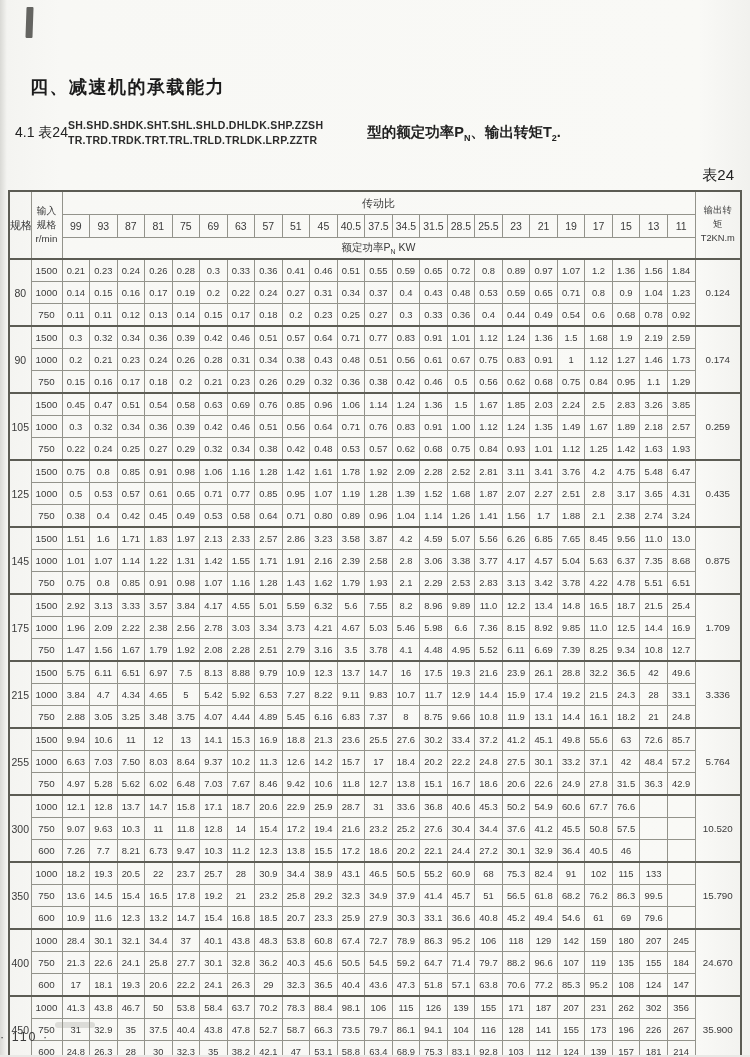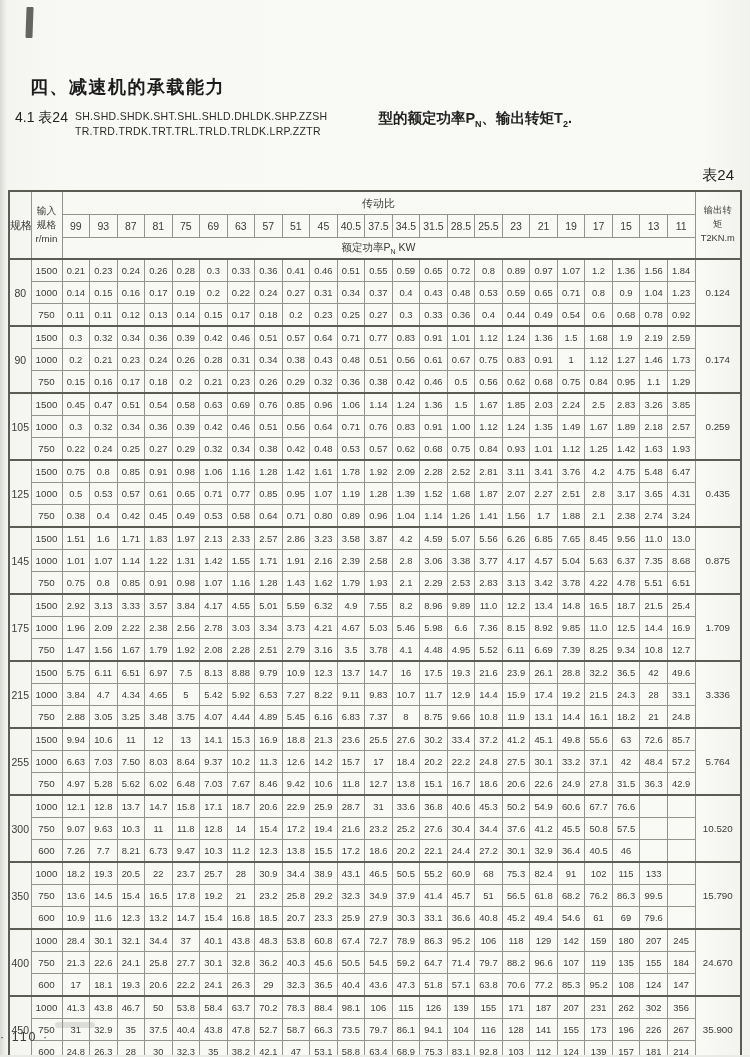--- a/index.html
+++ b/index.html
@@ -18,27 +18,27 @@
   }
   .scan-smudge-bottom {
     position:absolute; left:55px; top:1022px; width:40px; height:6px;
     background:#c9c9c4; opacity:.6; border-radius:3px;
   }
   .section-title {
     position:absolute; left:30px; top:75px;
     font-size:18px; font-weight:bold; color:#1c1c1c; letter-spacing:1.5px;
   }
   .subtitle {
-    position:absolute; left:15px; top:109px;
-    display:flex; gap:7px; color:#222;
+    position:absolute; left:15px; top:118px;
+    display:flex; align-items:center; color:#222;
   }
   .subtitle .ref { font-size:14px; white-space:nowrap; }
   .subtitle .models { display:flex; flex-direction:column; line-height:1.4; }
   .subtitle .models span {
-    font-size:10.5px; font-weight:normal; letter-spacing:.3px; color:#2b2b2b; white-space:nowrap;
+    font-size:10.5px; font-weight:bold; letter-spacing:.3px; color:#2b2b2b; white-space:nowrap;
   }
   .subtitle .tail { font-size:14.5px; font-weight:bold; white-space:nowrap;margin-left:44px; }
   .subtitle .tail sub { font-size:9px; }
   .table-label {
     position:absolute; right:16px; top:166px; font-size:15px; color:#222;
   }
   .tbl-wrap { position:absolute; left:8px; top:190px; }
   table.cap {
     border-collapse:collapse; table-layout:fixed; width:734px;
     background:transparent;
@@ -560,21 +560,21 @@
             <td class="val-cell">2.92</td>
             <td class="val-cell">3.13</td>
             <td class="val-cell">3.33</td>
             <td class="val-cell">3.57</td>
             <td class="val-cell">3.84</td>
             <td class="val-cell">4.17</td>
             <td class="val-cell">4.55</td>
             <td class="val-cell">5.01</td>
             <td class="val-cell">5.59</td>
             <td class="val-cell">6.32</td>
-            <td class="val-cell">4.9</td>
+            <td class="val-cell">5.6</td>
             <td class="val-cell">7.55</td>
             <td class="val-cell">8.2</td>
             <td class="val-cell">8.96</td>
             <td class="val-cell">9.89</td>
             <td class="val-cell">11.0</td>
             <td class="val-cell">12.2</td>
             <td class="val-cell">13.4</td>
             <td class="val-cell">14.8</td>
             <td class="val-cell">16.5</td>
             <td class="val-cell">18.7</td>

